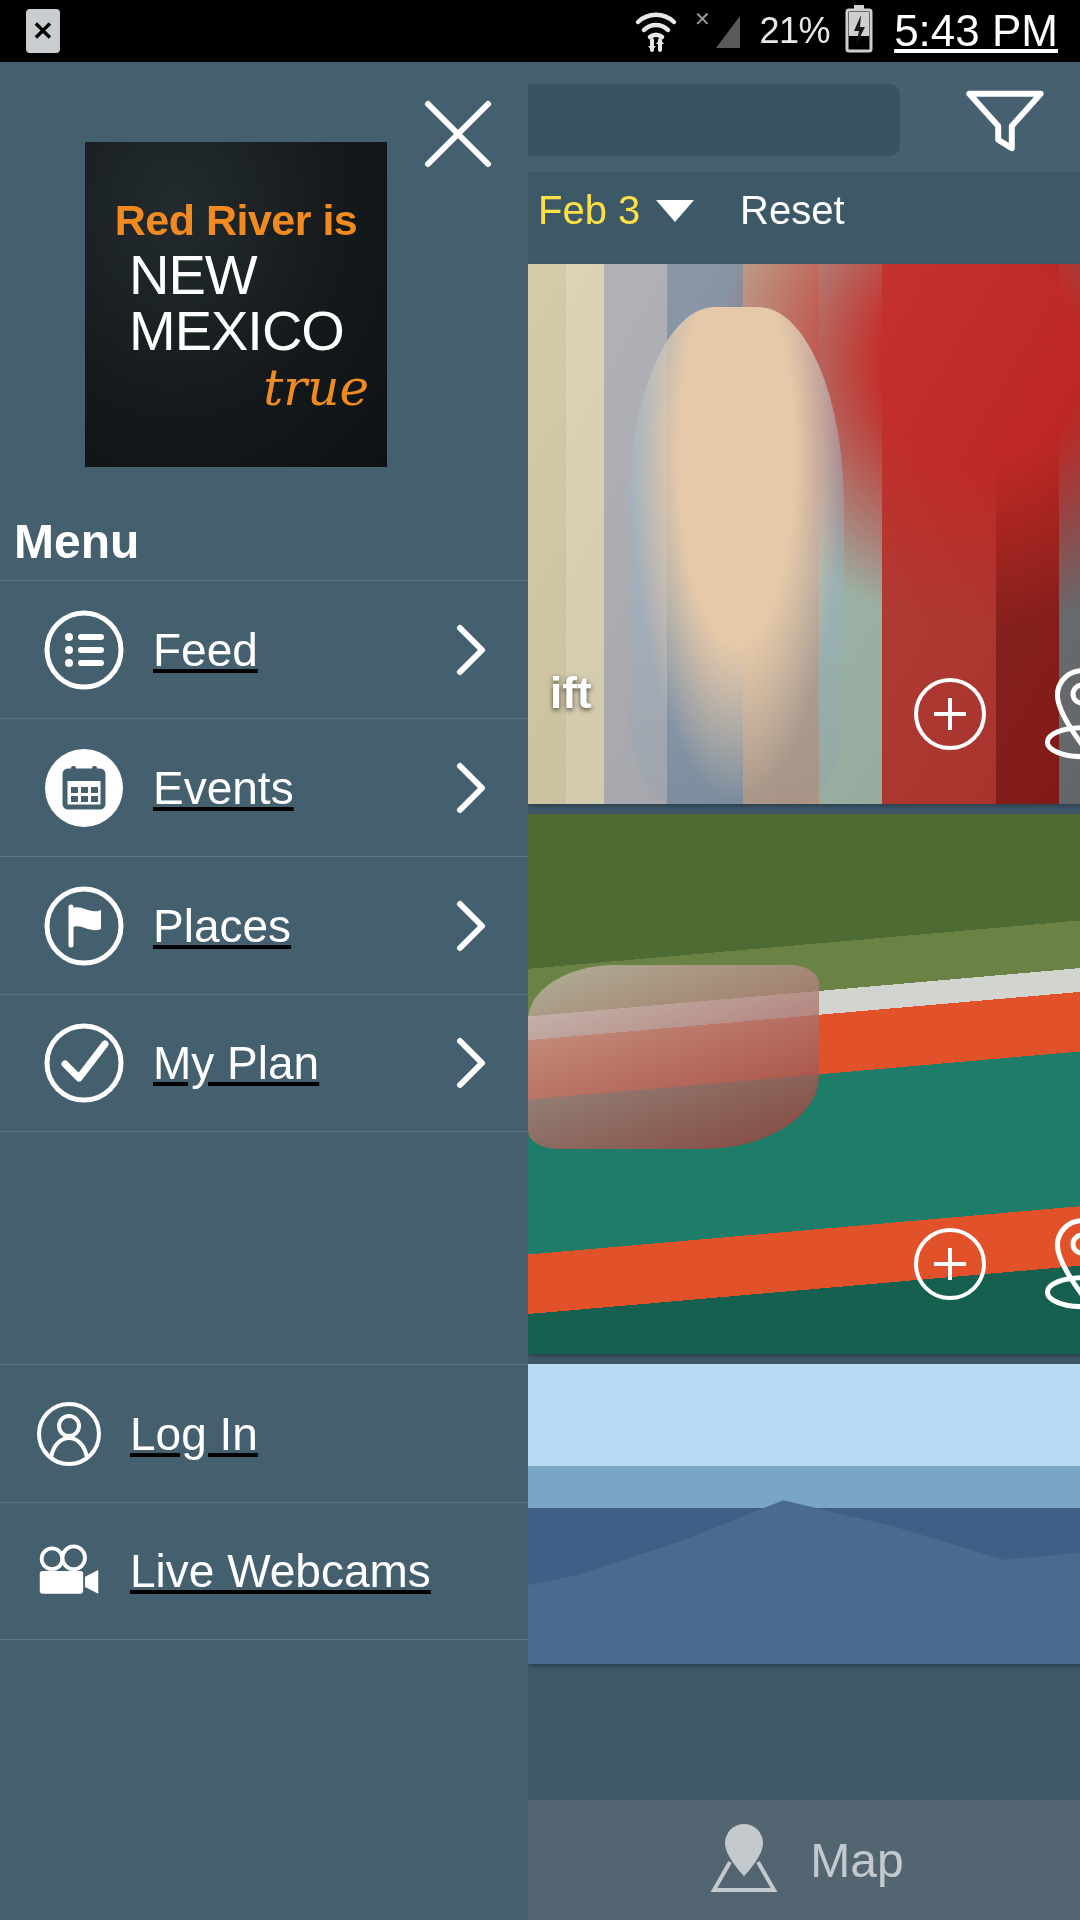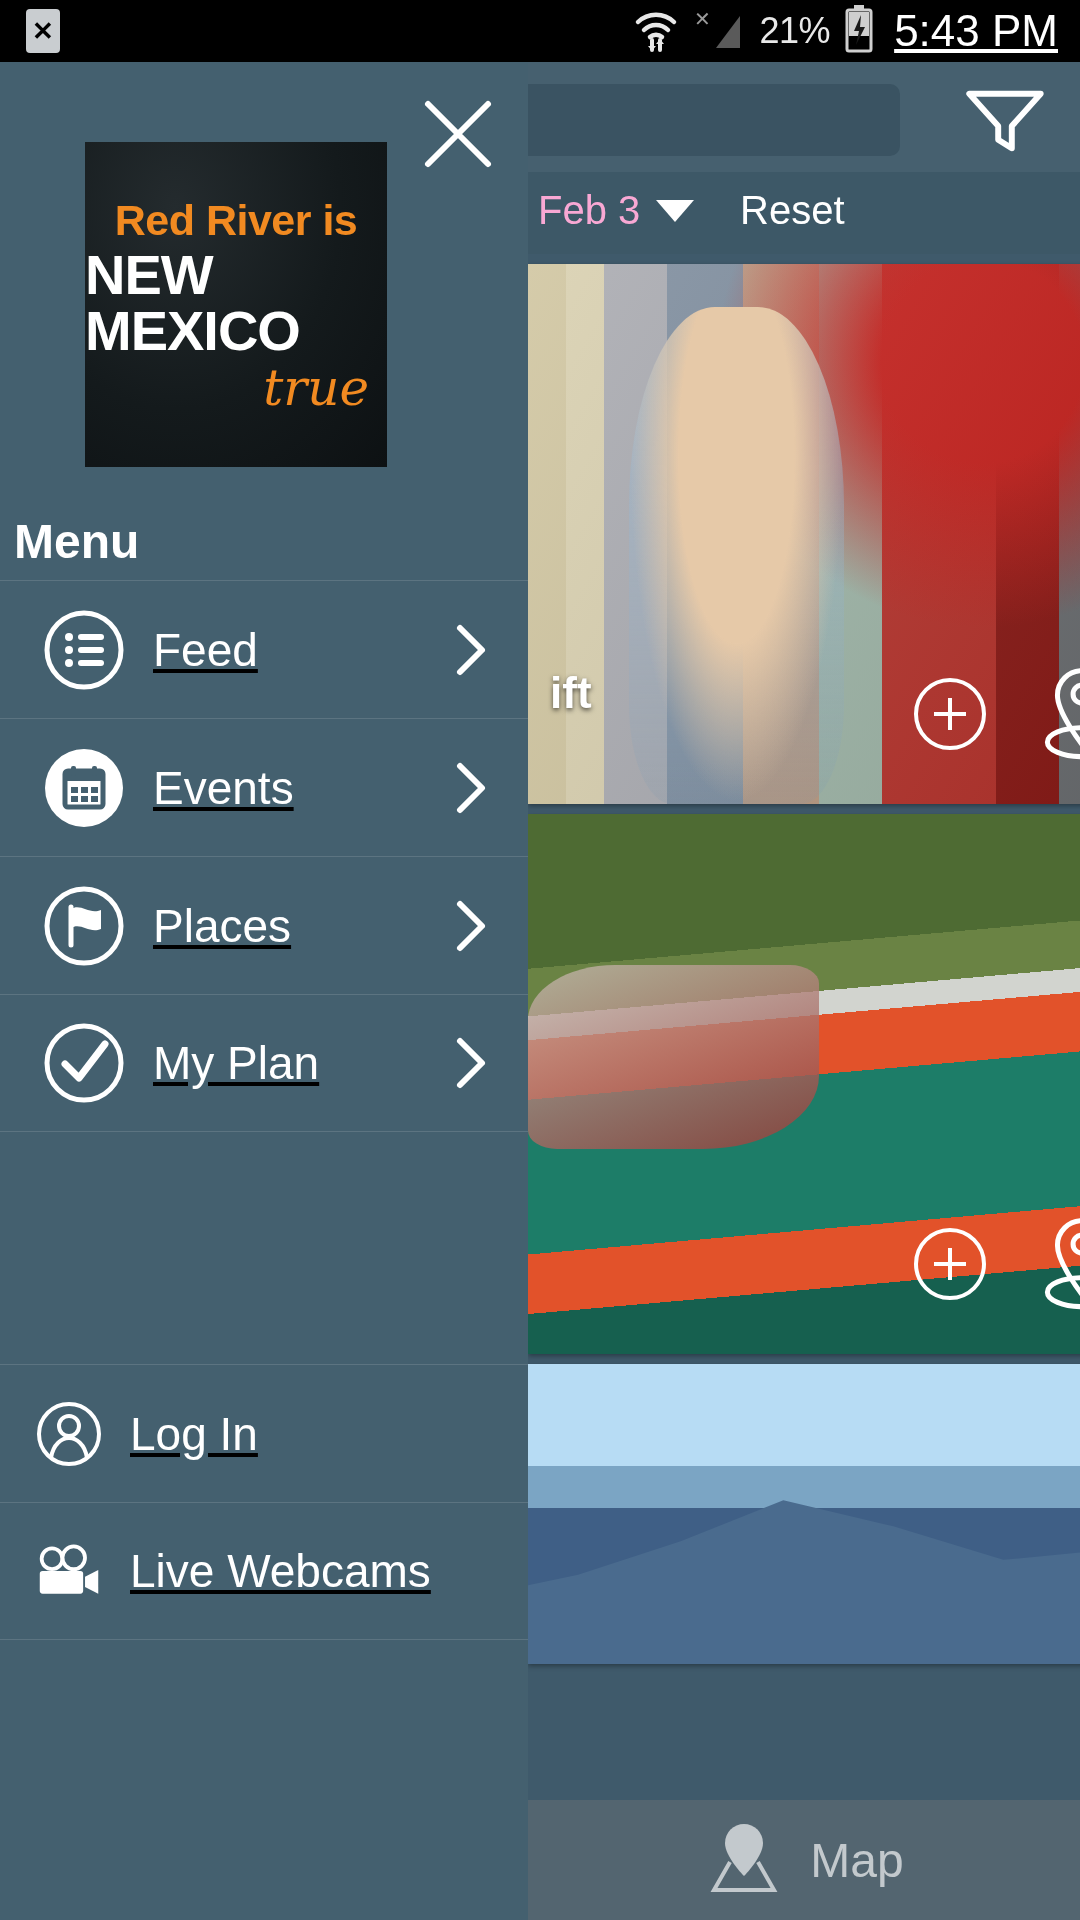--- a/index.html
+++ b/index.html
@@ -44,21 +44,21 @@
   }
   .filter-icon {
     position:absolute; left:960px; top:25px; width:90px; height:68px;
   }
   .feed-datebar {
     position:absolute; top:110px; left:0; width:1080px; height:82px;
     background:#3d5867; display:flex; align-items:center;
   }
   .date-label {
     position:absolute; left:538px; top:16px;
-    color:#f9a8d4; font-size:40px; display:flex; align-items:center; gap:16px;
+    color:#fde047; font-size:40px; display:flex; align-items:center; gap:16px;
   }
   .caret-down {
     width:0; height:0; border-left:19px solid transparent;
     border-right:19px solid transparent; border-top:22px solid #fff;
   }
   .reset-label {
     position:absolute; left:740px; top:16px;
     color:#fff; font-size:40px;
   }
 
@@ -166,22 +166,22 @@
     background:
       radial-gradient(ellipse at 30% 20%, #242b2e 0%, #141a1c 55%, #0d1113 100%);
     overflow:hidden;
     display:flex; flex-direction:column; align-items:center; justify-content:center;
   }
   .logo-l1 {
     color:#f18a21; font-size:43px; font-weight:bold;
     letter-spacing:-0.5px; margin-bottom:2px;
   }
   .logo-l2 {
-    color:#fff; font-size:56px; font-weight:bold;
-    letter-spacing:-1px; line-height:1; margin-bottom:4px;
+    color:#fff; font-size:56px; font-weight:normal;
+    letter-spacing:-1px; line-height:1; margin-bottom:4px;padding-left:44px;
   }
   .logo-l3 {
     color:#f18a21; font-size:50px;
     font-family:"DejaVu Serif", serif; font-style:italic;
     align-self:flex-end; margin-right:18px; line-height:1;
   }
 
   .section-title {
     position:absolute; left:14px; color:#fff;
     font-size:48px; font-weight:bold;

